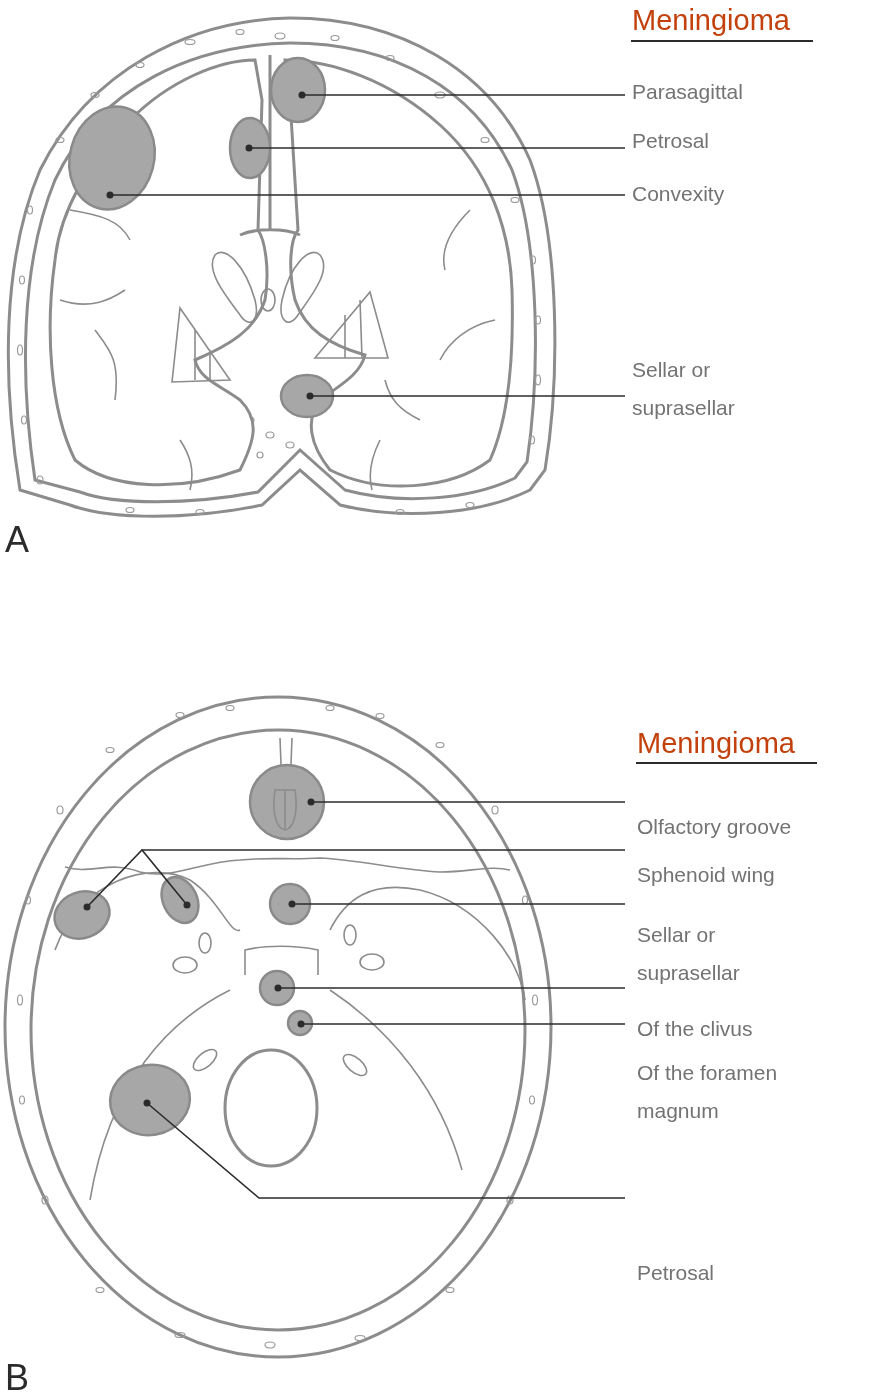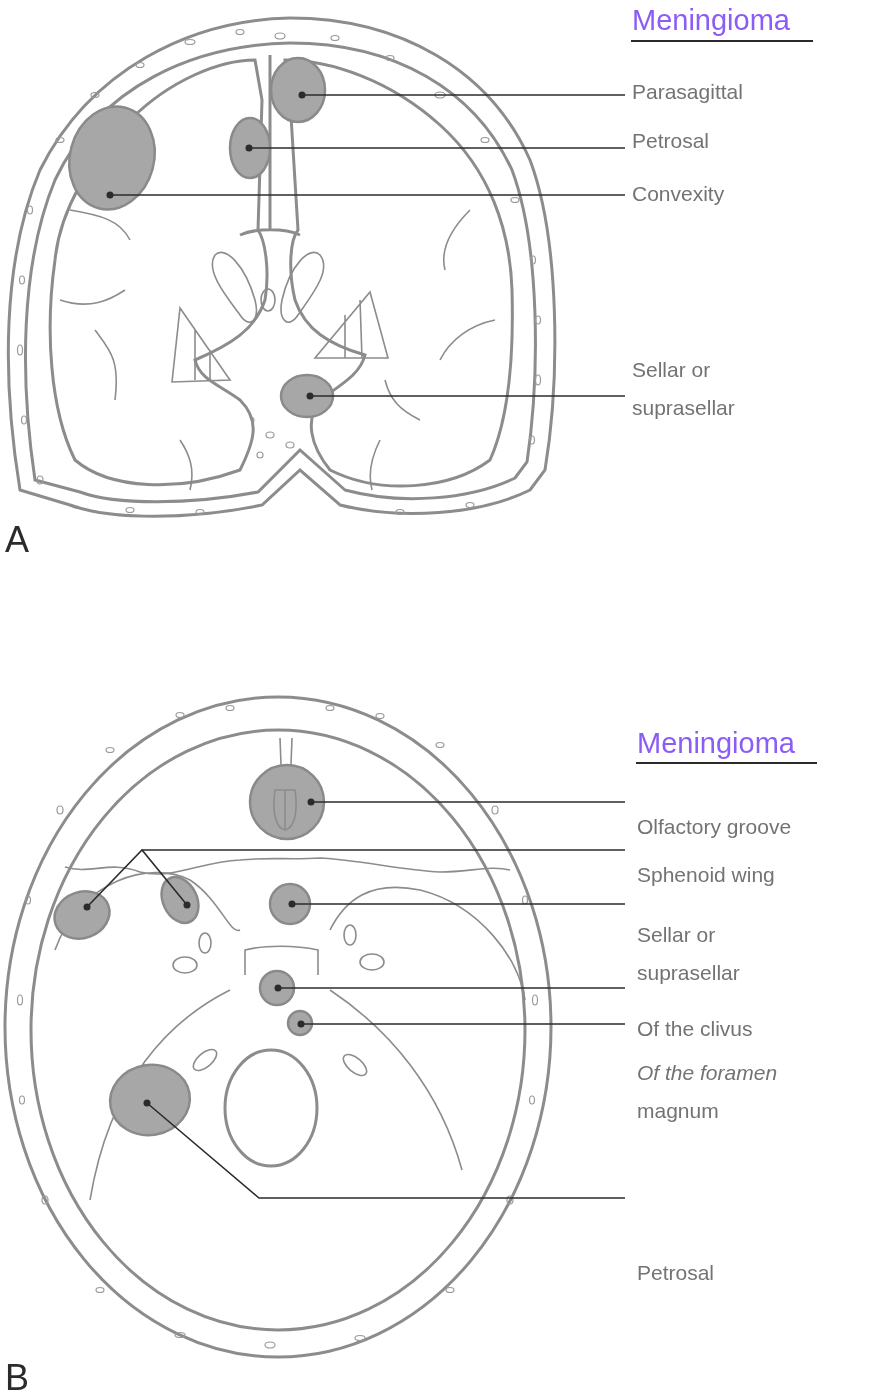--- a/index.html
+++ b/index.html
@@ -1,19 +1,19 @@
 <!DOCTYPE html>
 <html><head>
 <meta charset="utf-8">
 <style>
   html,body{margin:0;padding:0;background:#ffffff;}
   body{width:877px;height:1400px;position:relative;overflow:hidden;font-family:"Liberation Sans",sans-serif;color:#2a2a2a;}
   svg.fig{position:absolute;left:0;top:0;}
   .lbl{position:absolute;font-size:21px;line-height:33px;color:#737373;white-space:nowrap;}
-  .hdr{position:absolute;font-size:29px;line-height:33px;color:#8b5cf6;white-space:nowrap;}
+  .hdr{position:absolute;font-size:29px;line-height:33px;color:#c2410c;white-space:nowrap;}
   .hdr-rule{position:absolute;height:2px;background:#2b2b2b;}
   .panel-letter{position:absolute;font-size:36px;line-height:40px;color:#2b2b2b;}
   .outline{fill:none;stroke:#8c8c8c;stroke-width:3;}
   .thin{fill:none;stroke:#8c8c8c;stroke-width:1.6;}
   .brain{fill:#ffffff;stroke:#8c8c8c;stroke-width:3;}
   .tumor{fill:#a7a7a7;stroke:#8a8a8a;stroke-width:2.5;}
   .leader{stroke:#2b2b2b;stroke-width:1.6;fill:none;}
   .dot{fill:#2b2b2b;}
   .pore{fill:none;stroke:#9a9a9a;stroke-width:1.2;}
 </style>
@@ -179,16 +179,16 @@
 <div class="lbl" style="left:632px;top:391px;">suprasellar</div>
 <div class="panel-letter" style="left:5px;top:520px;">A</div>
 
 <div class="hdr" style="left:637px;top:727px;">Meningioma</div>
 <div class="hdr-rule" style="left:636px;top:762px;width:181px;"></div>
 <div class="lbl" style="left:637px;top:802px;margin-top:8px;">Olfactory groove</div>
 <div class="lbl" style="left:637px;top:858px;">Sphenoid wing</div>
 <div class="lbl" style="left:637px;top:918px;">Sellar or</div>
 <div class="lbl" style="left:637px;top:956px;">suprasellar</div>
 <div class="lbl" style="left:637px;top:1012px;">Of the clivus</div>
-<div class="lbl" style="left:637px;top:1056px;font-style:italic;">Of the foramen</div>
+<div class="lbl" style="left:637px;top:1056px;">Of the foramen</div>
 <div class="lbl" style="left:637px;top:1094px;">magnum</div>
 <div class="lbl" style="left:637px;top:1256px;">Petrosal</div>
 <div class="panel-letter" style="left:5px;top:1358px;">B</div>
 
 </body></html>

